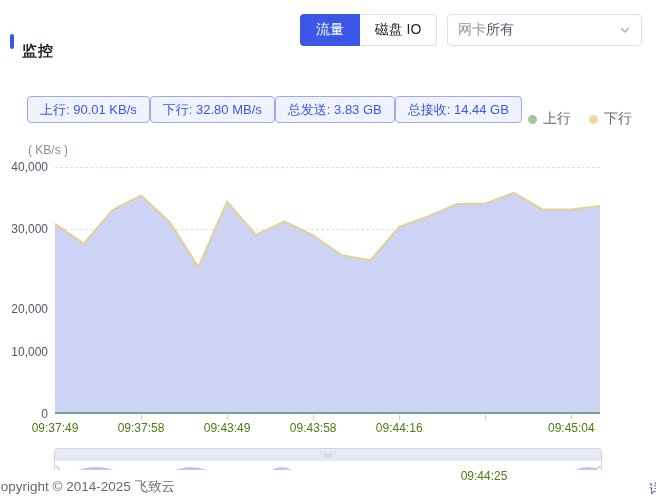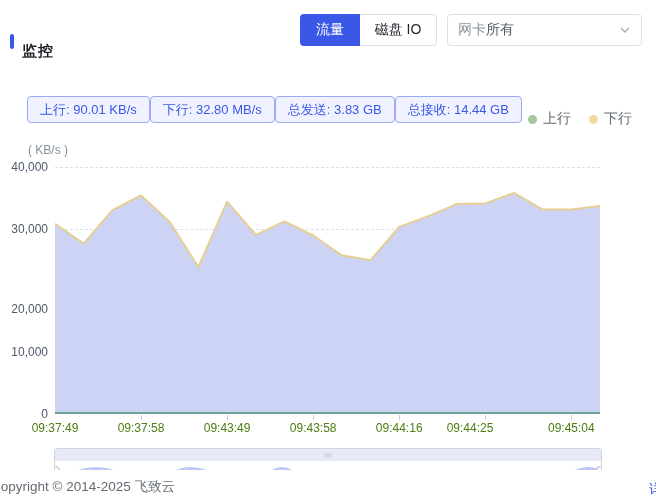--- a/index.html
+++ b/index.html
@@ -125,21 +125,21 @@
     <div class="y-label" style="top: 160px;">40,000</div>
     <div class="x-label" style="left: 15px;">09:37:49</div>
     <div class="x-label" style="left: 101.053px;">09:37:58</div>
     <div class="x-tick" style="left: 141.053px;"></div>
     <div class="x-label" style="left: 187.105px;">09:43:49</div>
     <div class="x-tick" style="left: 227.105px;"></div>
     <div class="x-label" style="left: 273.158px;">09:43:58</div>
     <div class="x-tick" style="left: 313.158px;"></div>
     <div class="x-label" style="left: 359.211px;">09:44:16</div>
     <div class="x-tick" style="left: 399.211px;"></div>
-    <div class="x-label" style="left: 430px;">09:44:25</div>
+    <div class="x-label" style="left: 444px; margin-top: 48px;">09:44:25</div>
     <div class="x-tick" style="left: 485.263px;"></div>
     <div class="x-label" style="left: 531.316px;">09:45:04</div>
     <div class="x-tick" style="left: 571.316px;"></div>
   </div>
 
 <div class="dz">
   <div class="dz-bar"></div>
   <div class="dz-grip">
       <span></span>
       <span></span>

